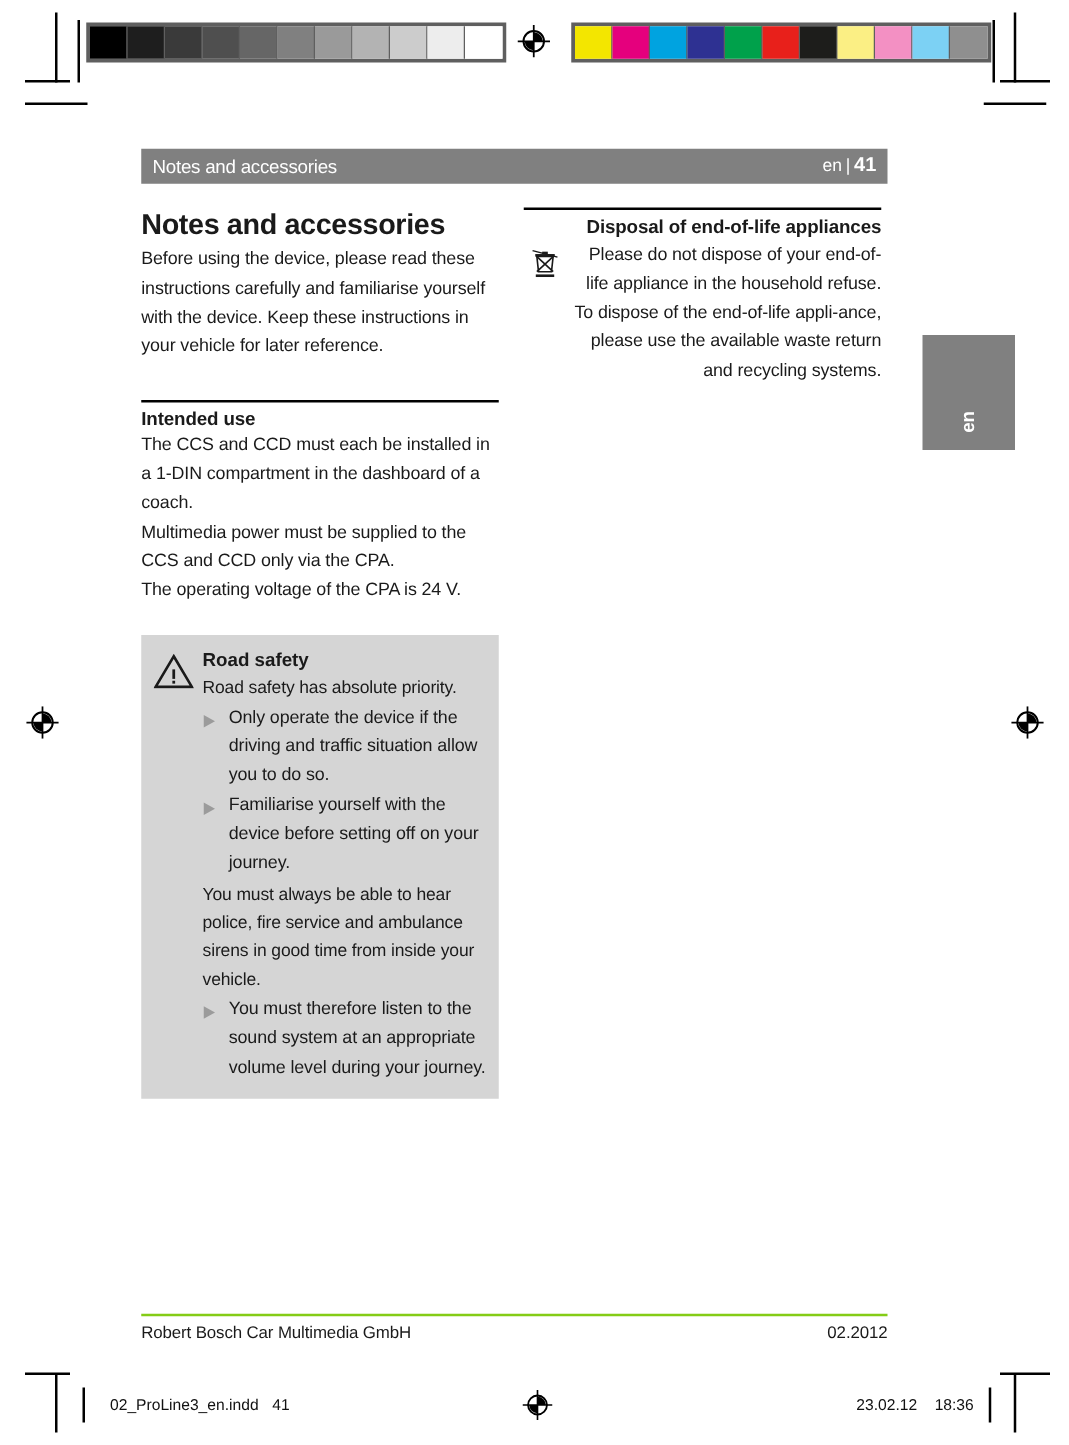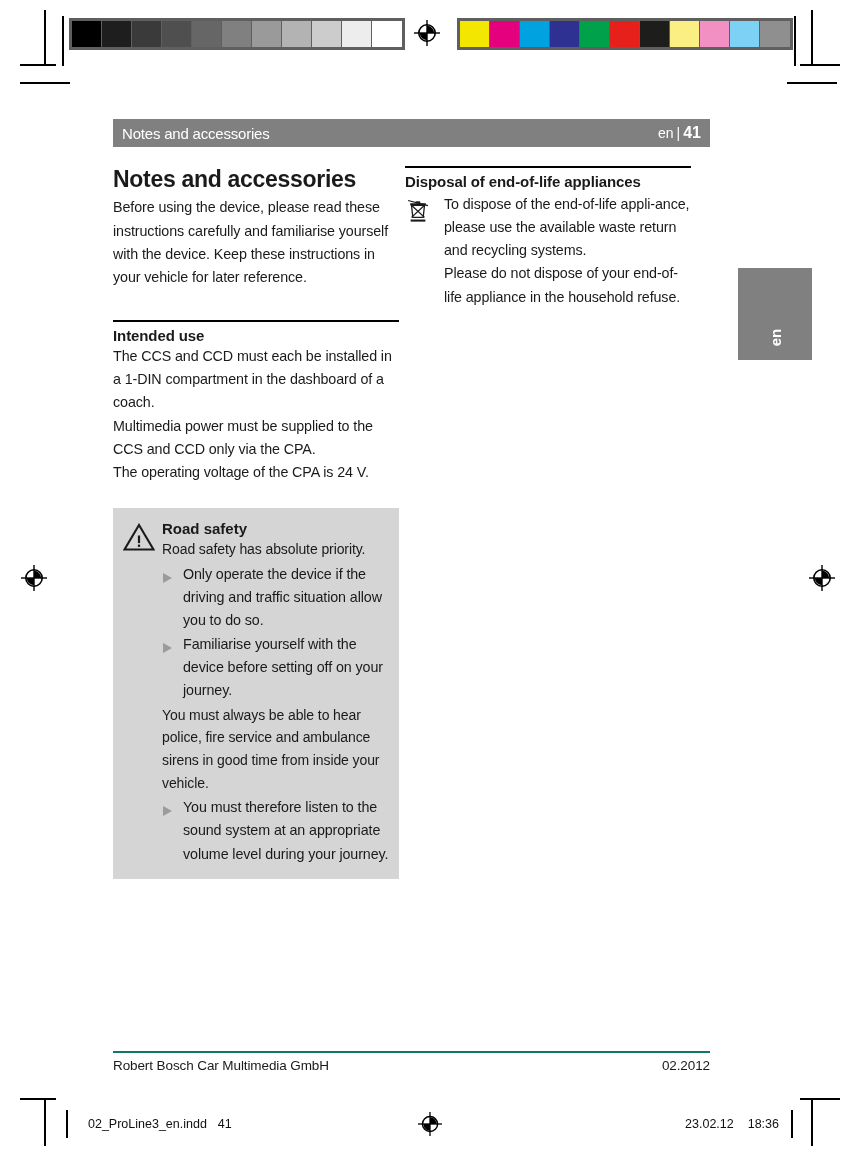--- a/index.html
+++ b/index.html
@@ -77,21 +77,21 @@
   }
   #page-header .hdr-folio .pipe { font-weight: 400; }
   #page-header .hdr-folio .num { font-weight: bold; font-size: 16px; }
 
   .column {
     position: absolute;
     top: 166px;
     width: 286px;
   }
   #col-left  { left: 113px; }
-  #col-right { left: 405px; }
+  #col-right { left: 419px; text-align: right; }
 
   h1.doc-title {
     font-size: 23px;
     font-weight: bold;
     margin: 0 0 4px 0;
     letter-spacing: -0.3px;
     line-height: 1.15;
   }
 
   p.body-text {
@@ -197,21 +197,21 @@
     font-weight: bold;
     white-space: nowrap;
   }
 
   
   #page-footer {
     position: absolute;
     left: 113px;
     top: 1051px;
     width: 597px;
-    border-top: 2px solid #0f766e;
+    border-top: 2px solid #84cc16;
     padding-top: 5px;
     display: flex;
     justify-content: space-between;
     font-size: 13.5px;
     letter-spacing: -0.1px;
   }
 
   
   #imposition-bar {
     position: absolute;
@@ -408,22 +408,22 @@
 
           <line x1="7.5" y1="9.5" x2="22.5" y2="23.5" stroke="#1a1a1a" stroke-width="1.5"></line>
           <line x1="22.5" y1="9.5" x2="7.5" y2="23.5" stroke="#1a1a1a" stroke-width="1.5"></line>
 
           <line x1="3.5" y1="4.0" x2="26.5" y2="10.0" stroke="#1a1a1a" stroke-width="1.3"></line>
 
           <rect x="6.5" y="26.0" width="17" height="2.4" fill="#1a1a1a"></rect>
         </svg>
       </div>
       <div class="disposal-text">
+        <p class="body-text">Please do not dispose of your end-of-life appliance in the household refuse.</p>
         <p class="body-text">To dispose of the end-of-life appli-ance, please use the available waste return and recycling systems.</p>
-        <p class="body-text">Please do not dispose of your end-of-life appliance in the household refuse.</p>
       </div>
     </div>
   </div>
 </div>
 
 <div id="lang-tab" style="background: rgb(128, 128, 128);">
   <span>en</span>
 </div>
 
 <div id="page-footer">

